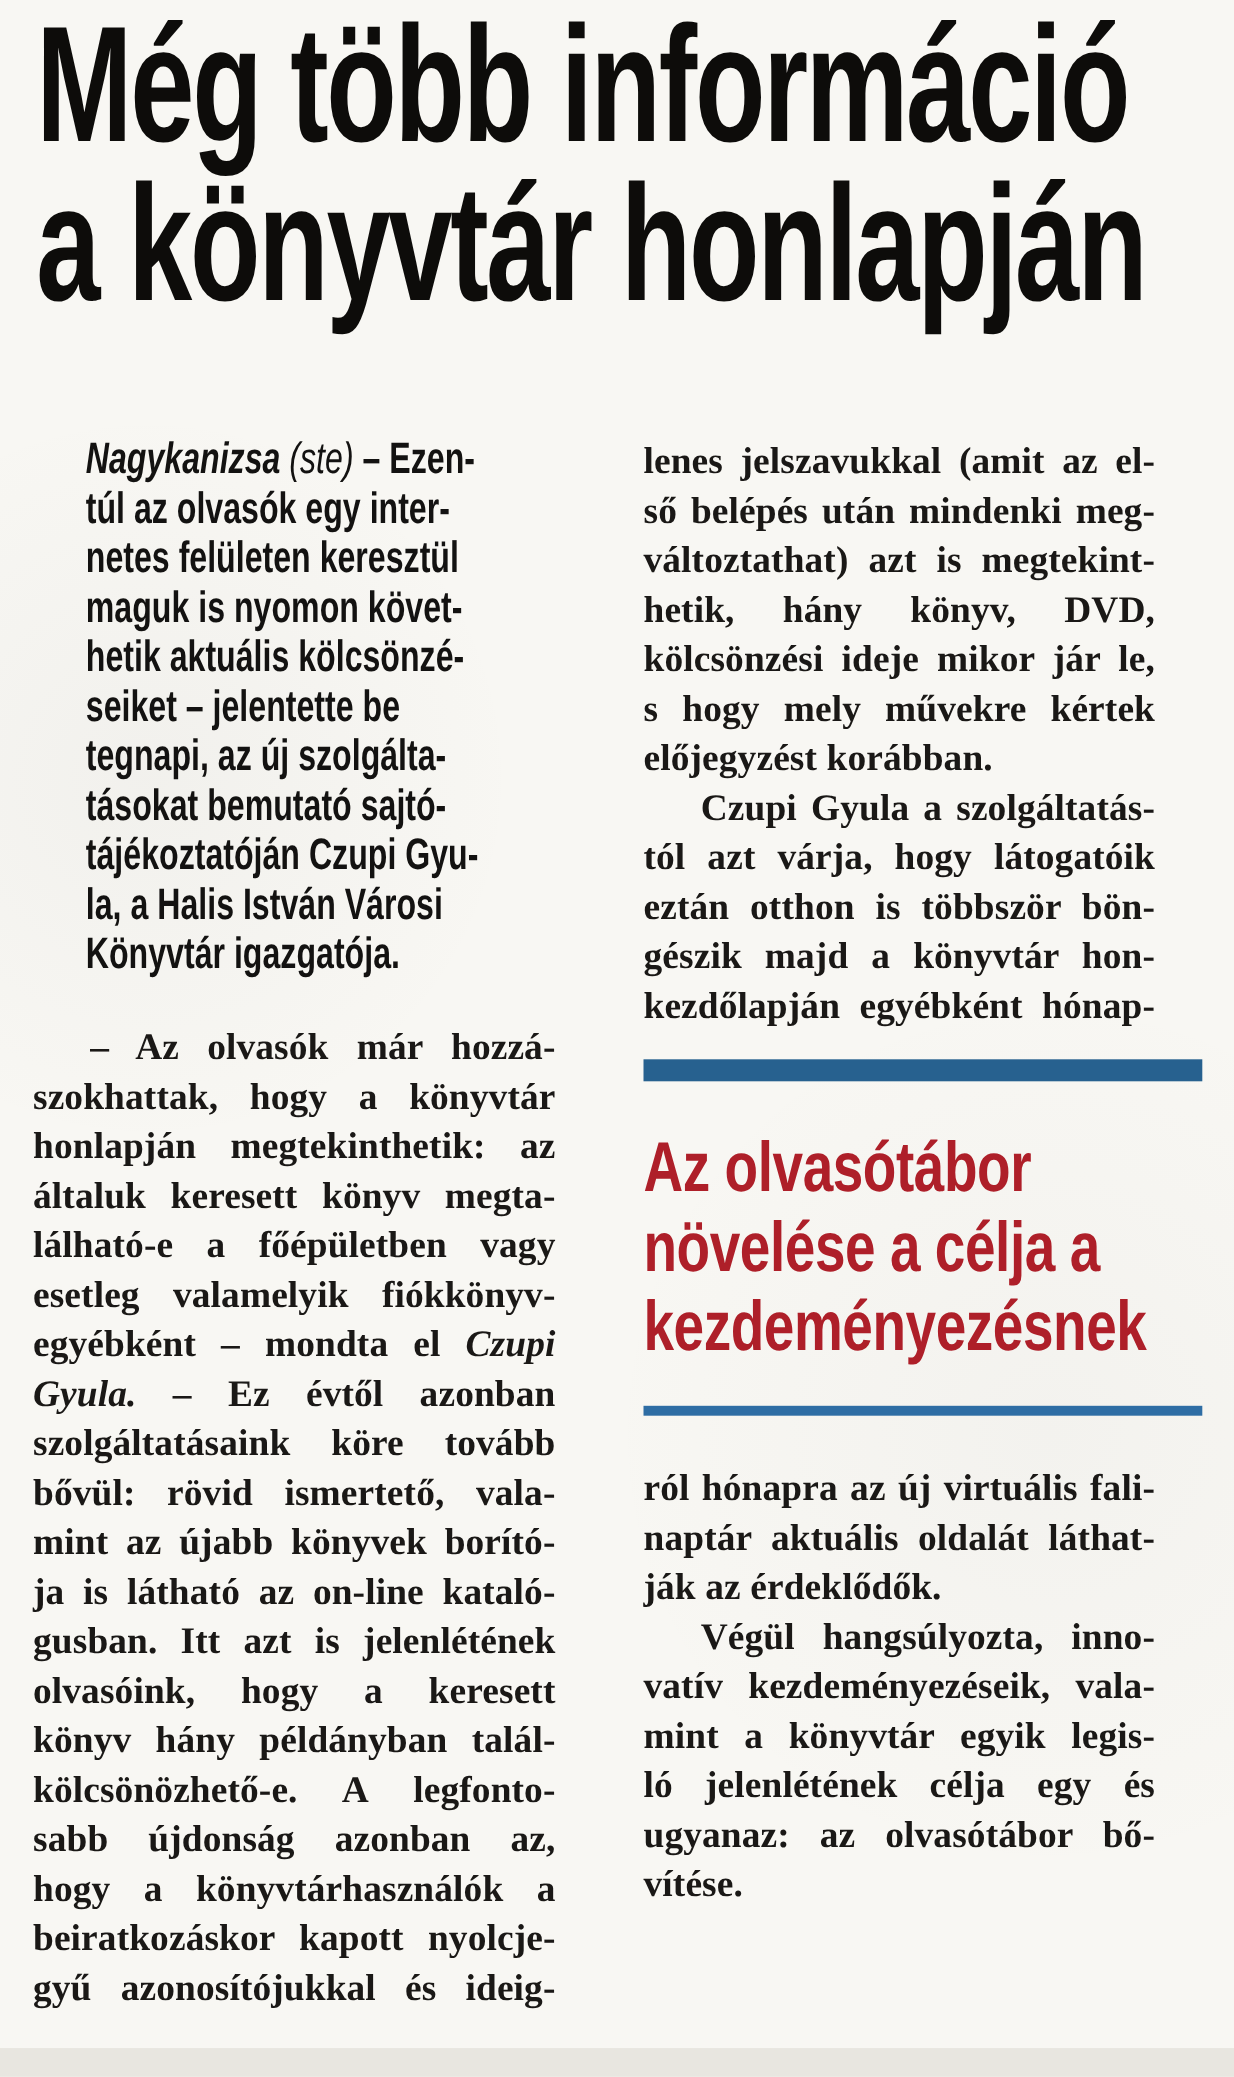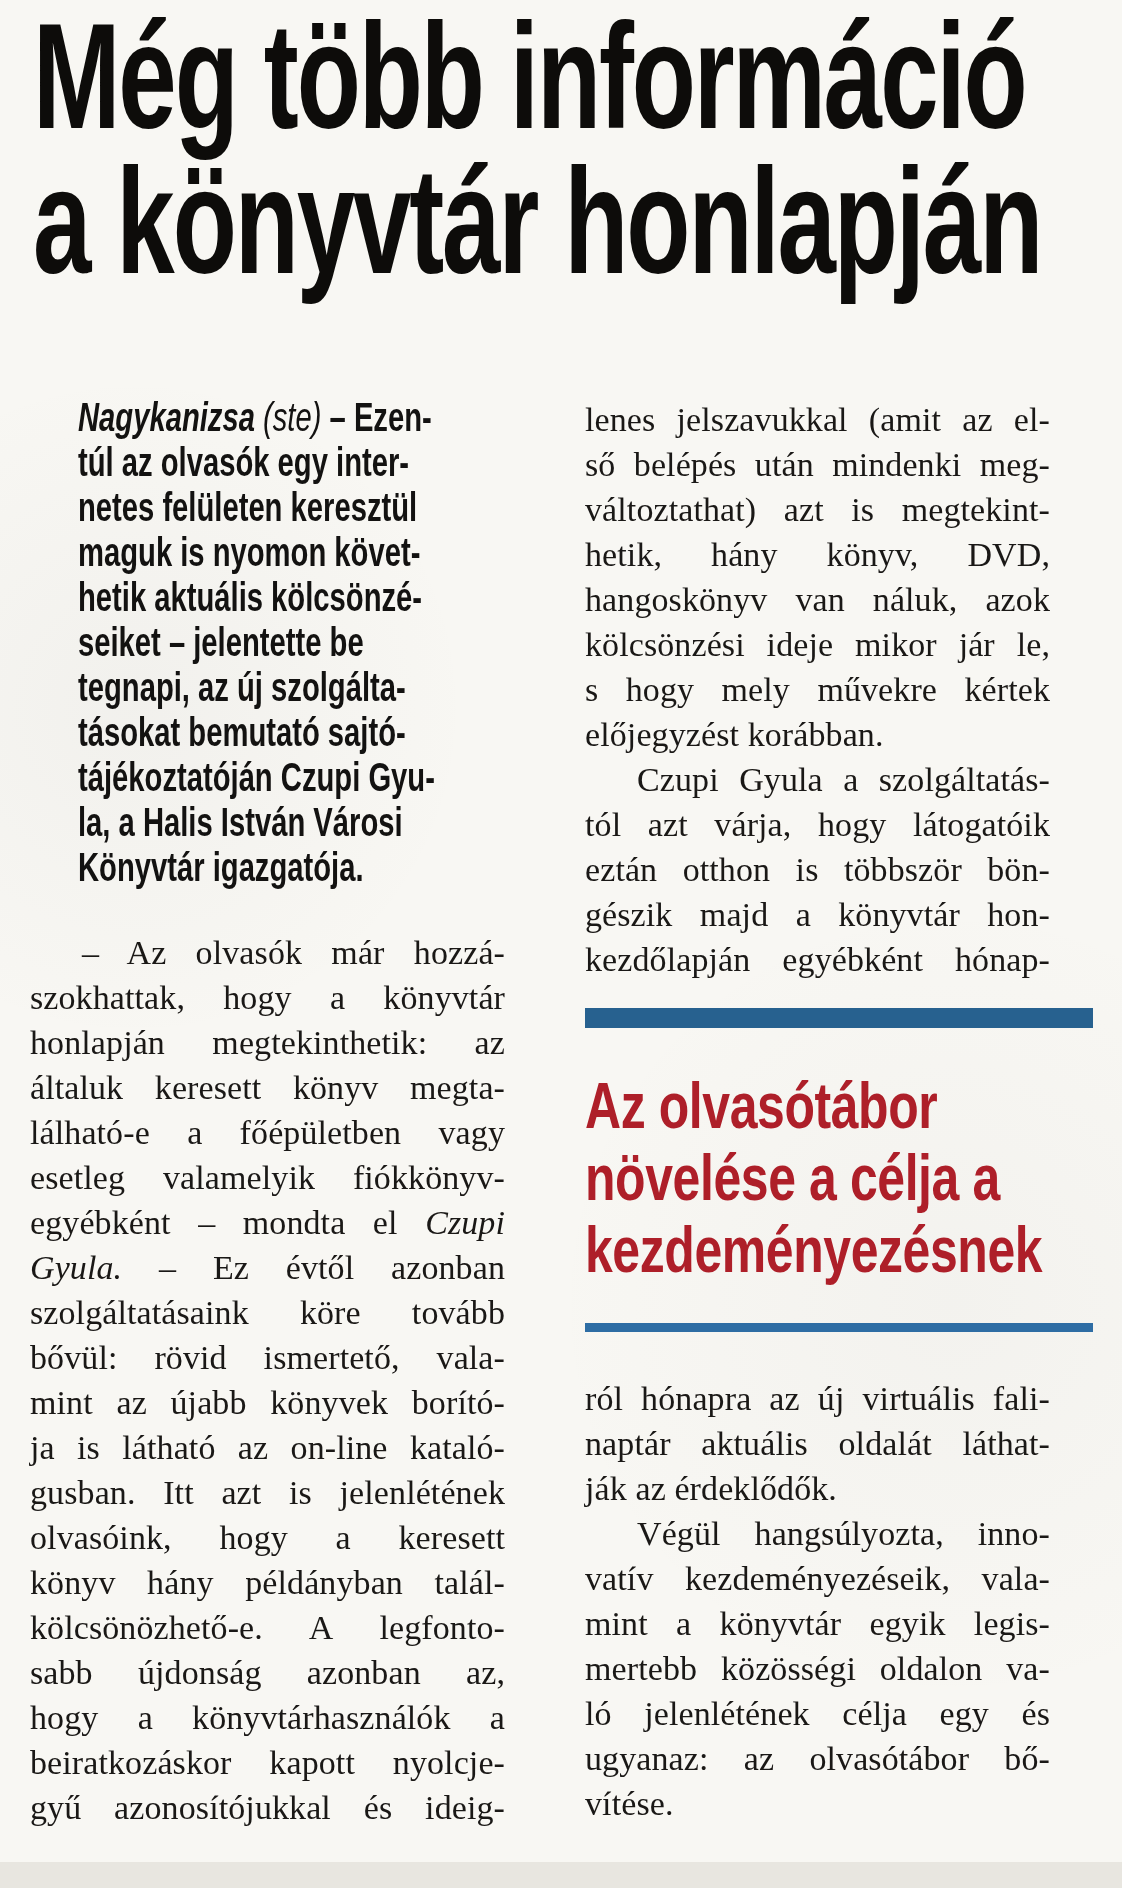--- a/index.html
+++ b/index.html
@@ -59,20 +59,21 @@
     transform-origin:left top;
     color:#131211;
   }
   .lead .line{white-space:nowrap;text-align:left;}
 
   
   .body{
     font-size:34px;
     line-height:45px;
     letter-spacing:0.1px;
+    font-weight:bold;
   }
   .col-left .body{margin-top:40px;width:475px;}
   .col-right .body{width:465px;}
   .body .line{
     text-align:justify;
     text-align-last:justify;
   }
   .body .line.end{text-align-last:left;}
   .body .line.indent{padding-left:52px;}
 
@@ -142,21 +143,20 @@
         <div class="line"><span>gyű azonosítójukkal és ideig-</span></div>
       </div>
   </div>
 
   <div class="col col-right">
     <div class="body">
         <div class="line"><span>lenes jelszavukkal (amit az el-</span></div>
         <div class="line"><span>ső belépés után mindenki meg-</span></div>
         <div class="line"><span>változtathat) azt is megtekint-</span></div>
         <div class="line"><span>hetik, hány könyv, DVD,</span></div>
-        <div class="line"><span>hangoskönyv van náluk, azok</span></div>
         <div class="line"><span>kölcsönzési ideje mikor jár le,</span></div>
         <div class="line"><span>s hogy mely művekre kértek</span></div>
         <div class="line end"><span>előjegyzést korábban.</span></div>
         <div class="line indent"><span>Czupi Gyula a szolgáltatás-</span></div>
         <div class="line"><span>tól azt várja, hogy látogatóik</span></div>
         <div class="line"><span>eztán otthon is többször bön-</span></div>
         <div class="line"><span>gészik majd a könyvtár hon-</span></div>
         <div class="line"><span>kezdőlapján egyébként hónap-</span></div>
       </div>
     <div class="bar bar-thick"></div>
@@ -166,20 +166,19 @@
         <div class="line"><span>kezdeményezésnek</span></div>
       </div>
     <div class="bar bar-thin"></div>
     <div class="body bottom">
         <div class="line"><span>ról hónapra az új virtuális fali-</span></div>
         <div class="line"><span>naptár aktuális oldalát láthat-</span></div>
         <div class="line end"><span>ják az érdeklődők.</span></div>
         <div class="line indent"><span>Végül hangsúlyozta, inno-</span></div>
         <div class="line"><span>vatív kezdeményezéseik, vala-</span></div>
         <div class="line"><span>mint a könyvtár egyik legis-</span></div>
-        <div class="line"><span>mertebb közösségi oldalon va-</span></div>
         <div class="line"><span>ló jelenlétének célja egy és</span></div>
         <div class="line"><span>ugyanaz: az olvasótábor bő-</span></div>
         <div class="line end"><span>vítése.</span></div>
       </div>
   </div>
 
 </div>
 
 </body></html>

